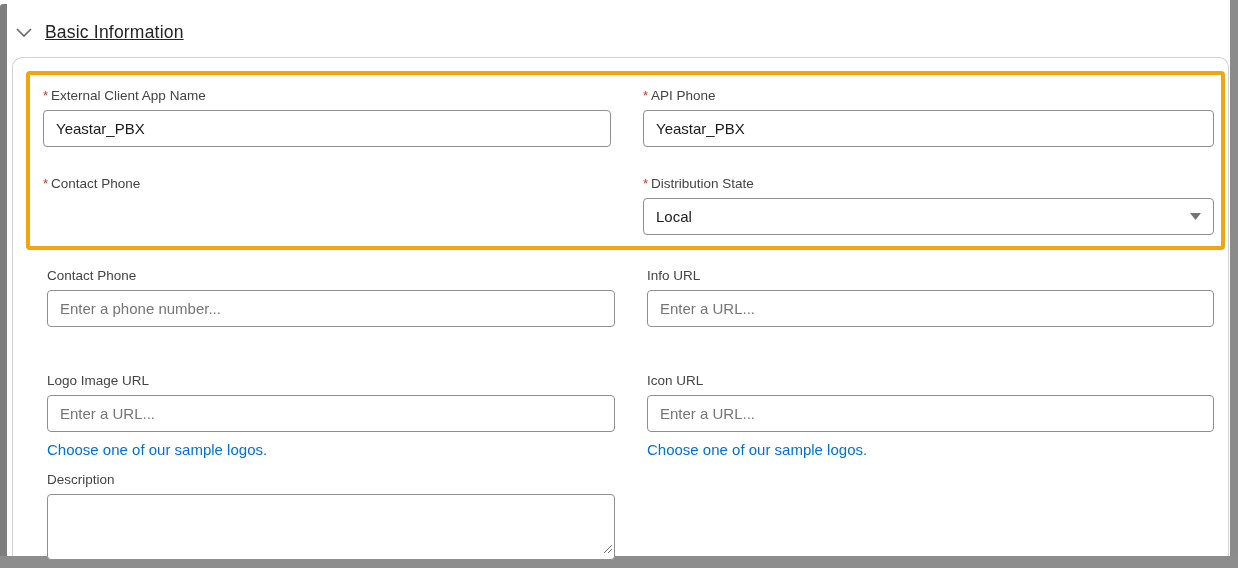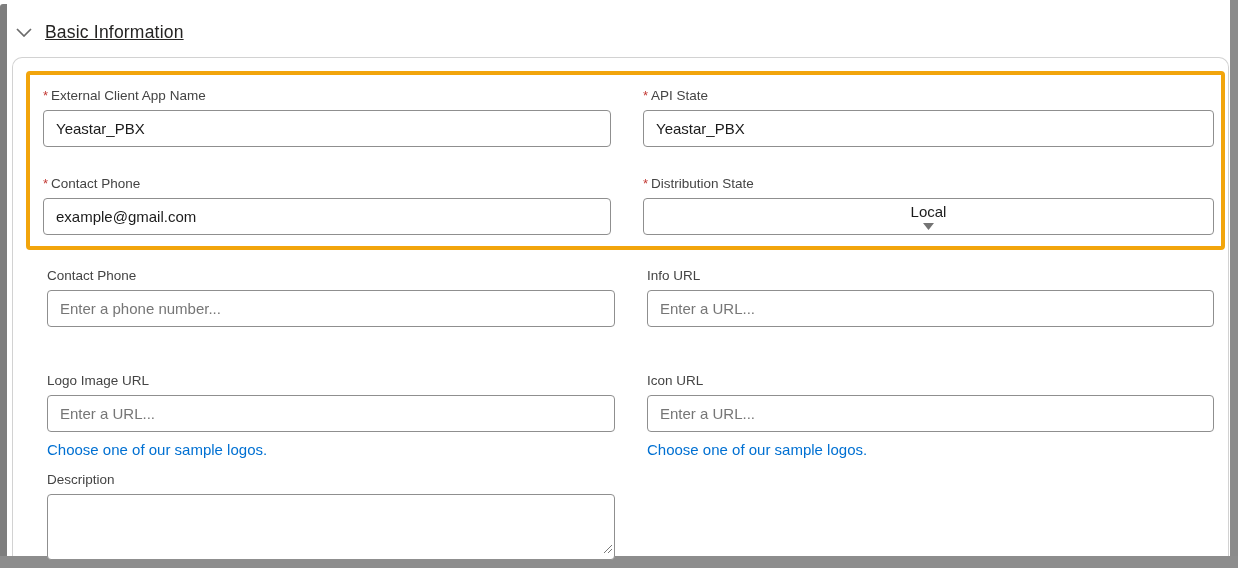--- a/index.html
+++ b/index.html
@@ -60,29 +60,28 @@
 
   .text-input, .select-box, textarea.desc {
     width:100%;
     height:37px;
     border:1px solid #8f8f8f;
     border-radius:4px;
     background:#fff;
     font-family:inherit;
     font-size:15px;
     color:#1b1b1b;
-    padding:4px 12px;
+    padding:16px 12px;
     outline:none;
   }
   .text-input::placeholder { color:#767676; opacity:1; }
 
   .select-box {
     display:flex; align-items:center; justify-content:space-between;
     cursor:pointer;
-    flex-direction:column;
   }
   .select-box .caret { display:flex; align-items:center; }
 
   .sample-link {
     margin-top:9px;
     font-size:15px;
     color:#0070d2;
     cursor:pointer;
     width:fit-content;
     text-align:right;
@@ -119,33 +118,32 @@
       <div class="field">
         <div class="field-label">
           <span class="asterisk">*</span>
           <span>External Client App Name</span>
         </div>
         <input class="text-input" type="text" value="Yeastar_PBX" style="">
       </div>
       <div class="field">
         <div class="field-label">
           <span class="asterisk">*</span>
-          <span>API State</span>
+          <span>API Phone</span>
         </div>
         <input class="text-input" type="text" value="Yeastar_PBX" style="">
       </div>
     </div>
 
     <div class="form-row">
       <div class="field">
         <div class="field-label">
           <span class="asterisk">*</span>
           <span>Contact Phone</span>
         </div>
-        <input class="text-input" type="text" value="example@gmail.com" style="">
       </div>
       <div class="field">
         <div class="field-label">
           <span class="asterisk">*</span>
           <span>Distribution State</span>
         </div>
         <div class="select-box">
           <span>Local</span>
           <span class="caret">
             <svg width="11" height="7" viewBox="0 0 11 7">

